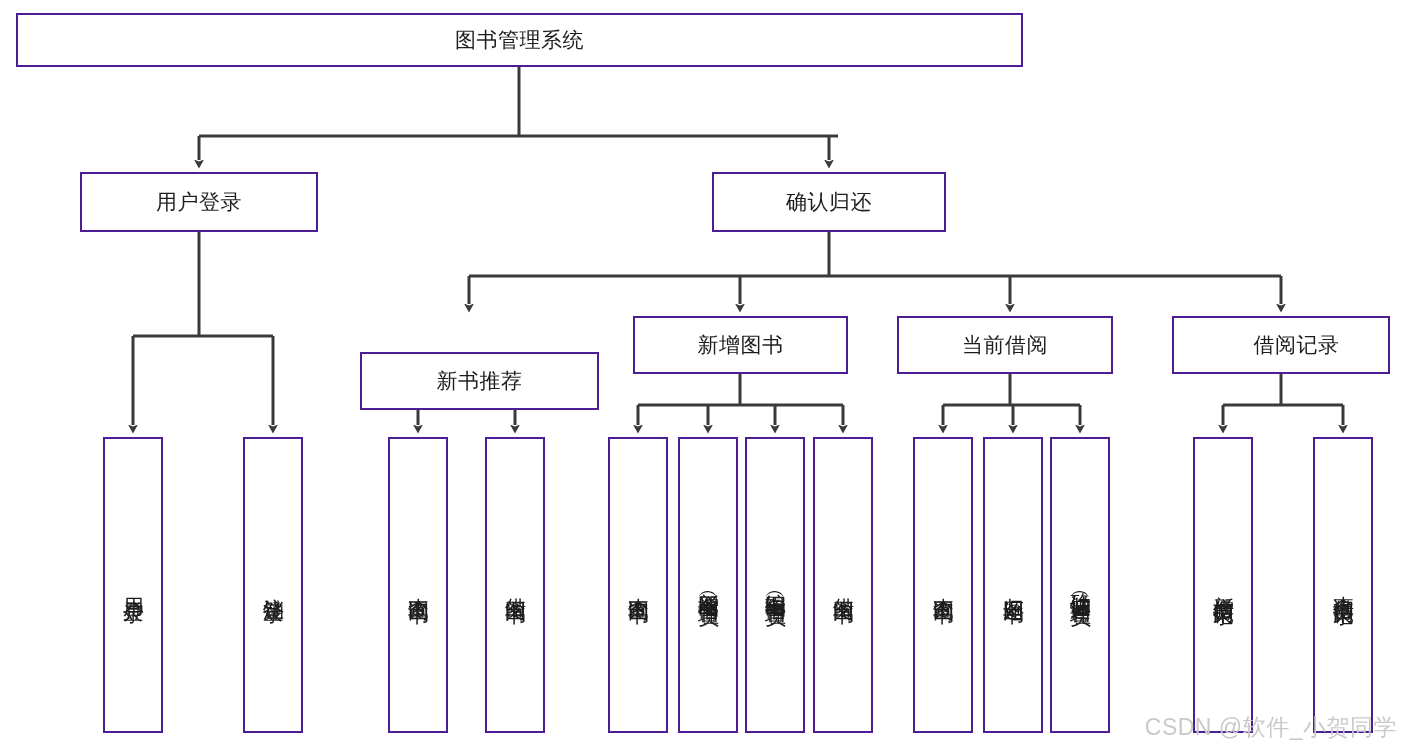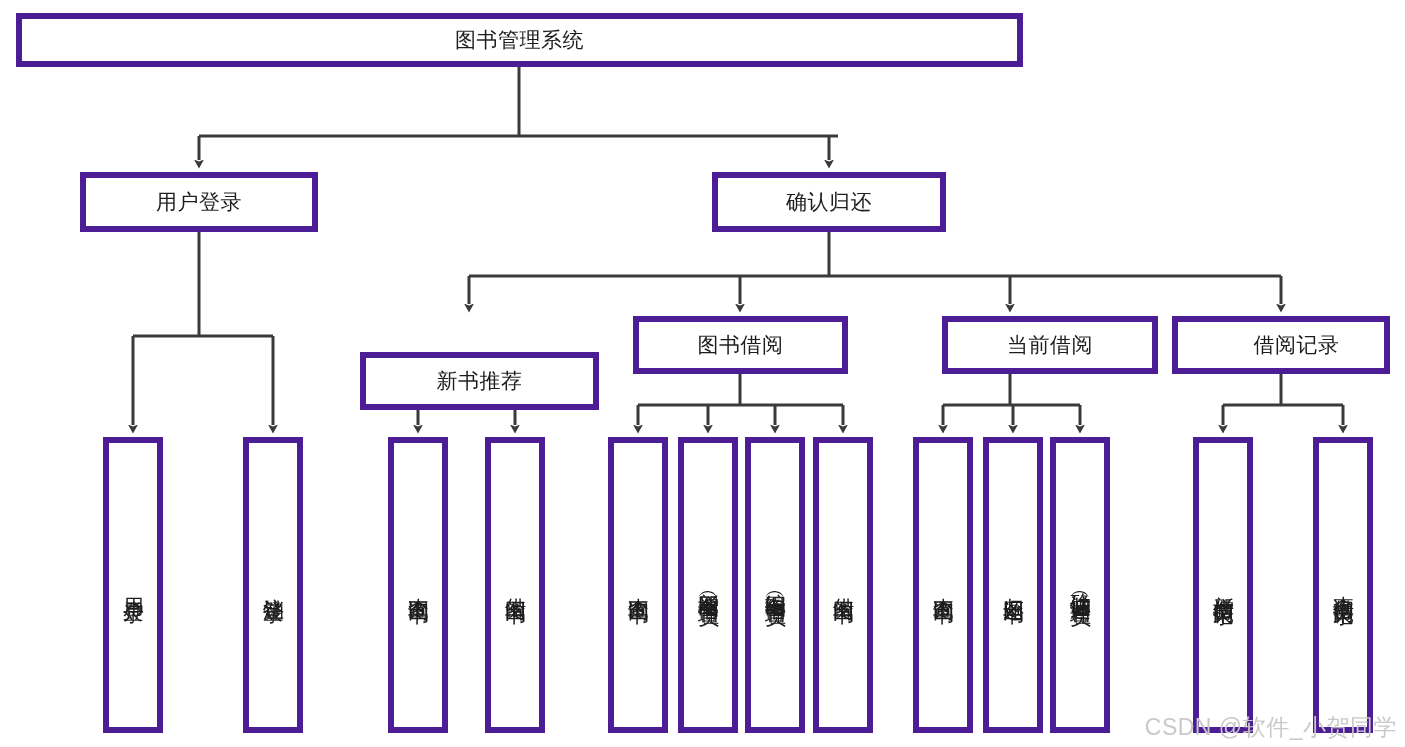--- a/index.html
+++ b/index.html
@@ -23,21 +23,21 @@
     position: absolute;
     left: 0;
     top: 0;
     width: 1405px;
     height: 747px;
   }
   .node-box {
     position: absolute;
     box-sizing: border-box;
     background: #ffffff;
-    border: 6px solid #4c1d95;
+    border: 2px solid #4c1d95;
     display: flex;
     align-items: center;
     justify-content: center;
     overflow: hidden;
   }
   .node-label {
     color: #1d1d1d;
     font-size: 21px;
     line-height: 1.15;
     letter-spacing: 0.5px;
@@ -131,23 +131,23 @@
     <span class="node-label">用户登录</span>
   </div>
   <div class="node-box" style="left:712px; top:172px; width:234px; height:60px;">
     <span class="node-label">确认归还</span>
   </div>
 
   <div class="node-box" style="left:360px; top:316px; width:239px; height:58px;margin-top:36px;">
     <span class="node-label">新书推荐</span>
   </div>
   <div class="node-box" style="left:633px; top:316px; width:215px; height:58px;">
-    <span class="node-label">图书借阅</span>
+    <span class="node-label">新增图书</span>
   </div>
-  <div class="node-box" style="left:942px; top:316px; width:216px; height:58px;">
+  <div class="node-box" style="left:897px; top:316px; width:216px; height:58px;">
     <span class="node-label">当前借阅</span>
   </div>
   <div class="node-box" style="left:1172px; top:316px; width:218px; height:58px;padding-left:31px;">
     <span class="node-label">借阅记录</span>
   </div>
 
   <div class="node-box leaf" style="left:103px; top:437px; width:60px; height:296px;">
     <span class="node-label">用户登录</span>
   </div>
   <div class="node-box leaf" style="left:243px; top:437px; width:60px; height:296px;">

